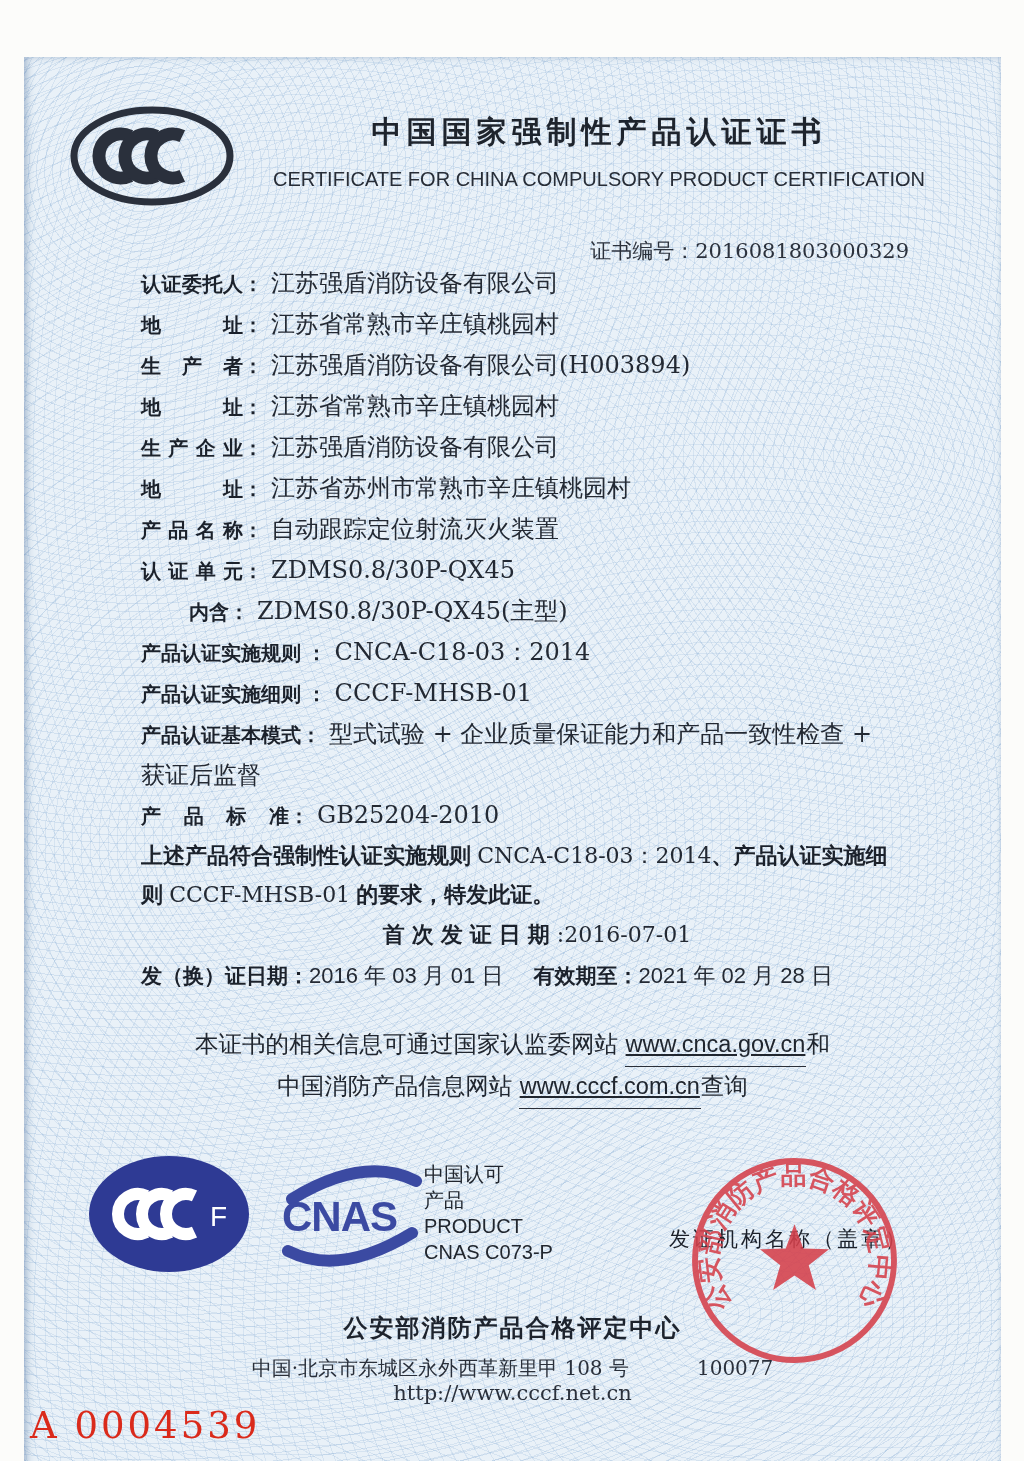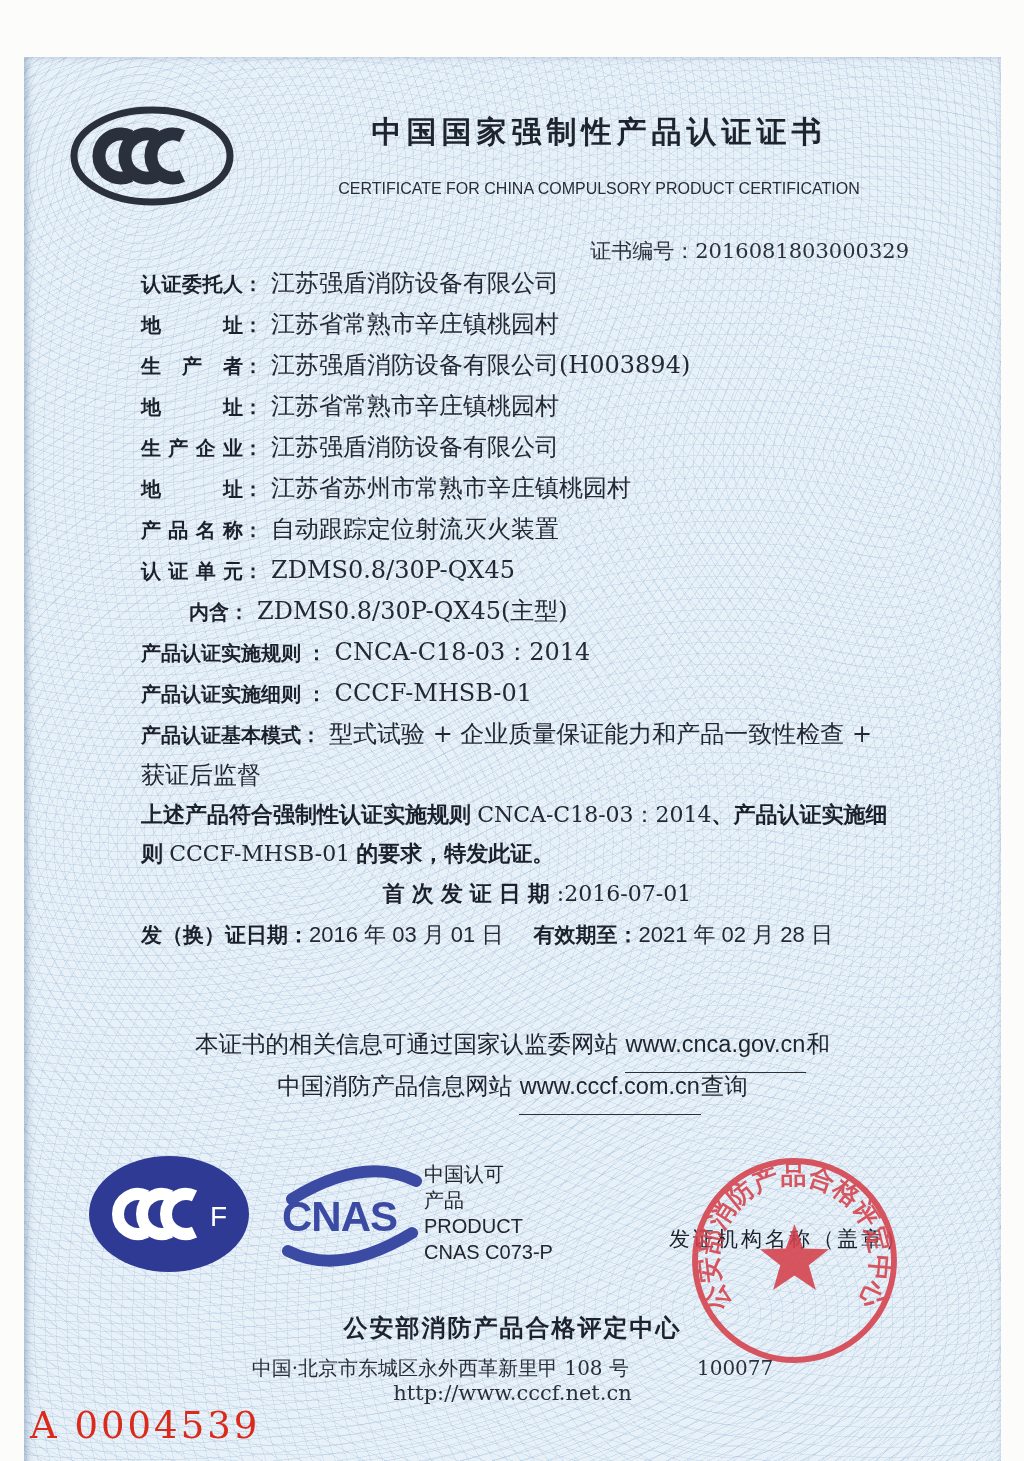--- a/index.html
+++ b/index.html
@@ -16,21 +16,21 @@
     background-image:
       repeating-radial-gradient(circle at 12% 8%,  rgba(125,165,208,0.22) 0 1px, rgba(0,0,0,0) 1px 8px),
       repeating-radial-gradient(circle at 88% 28%, rgba(125,165,208,0.18) 0 1px, rgba(0,0,0,0) 1px 10px),
       repeating-radial-gradient(circle at 28% 55%, rgba(125,165,208,0.18) 0 1px, rgba(0,0,0,0) 1px 9px),
       repeating-radial-gradient(circle at 72% 88%, rgba(125,165,208,0.18) 0 1px, rgba(0,0,0,0) 1px 11px);
     box-shadow: inset 4px 0 7px rgba(90,120,160,0.35), inset 0 -2px 5px rgba(120,150,190,0.25);
   }
   
   .header{position:absolute;left:190px;top:55px;width:770px;text-align:center;}
   .title-cn{font-size:30px;font-weight:bold;letter-spacing:5px;color:#1e242d;}
-  .title-en{font-size:16px;margin-top:27px;letter-spacing:0px;color:#272d37;}
+  .title-en{font-size:20px;margin-top:15px;letter-spacing:0px;color:#272d37;}
   .cert-line{position:absolute;top:180px;right:92px;font-family:"DejaVu Serif",serif;font-size:21px;color:#2b313c;}
   
   .ccc-logo{position:absolute;left:42px;top:46px;}
   
   .content{position:absolute;left:117px;top:206px;width:792px;font-size:24px;color:#232933;}
   .row{line-height:39px;}
   .lbl{font-weight:bold;font-size:20px;color:#1b212b;}
   .lbl-a{display:inline-block;width:102px;text-align:justify;text-align-last:justify;vertical-align:baseline;}
   .lbl-c{display:inline-block;width:148px;text-align:justify;text-align-last:justify;}
   .colon{font-weight:bold;font-size:20px;color:#1b212b;}
@@ -42,21 +42,21 @@
   .first-issue{text-align:center;line-height:40px;margin-top:0;}
   .fi-label{font-weight:bold;font-size:22px;letter-spacing:7px;color:#1b212b;}
   .fi-value{font-family:"DejaVu Serif",serif;font-size:22px;}
   .issue-line{line-height:40px;}
   .dl{font-weight:bold;font-size:21px;color:#1b212b;text-align:center;}
   .dv{font-family:Liberation Sans, sans-serif;font-size:22px;}
   .dgap{display:inline-block;width:30px;}
   
   .notices{position:absolute;left:0;top:966px;width:977px;text-align:center;
            font-size:23.5px;line-height:42px;color:#20262f;}
-  .ulink{border-bottom:1.5px solid #2a2f38;padding:0 1px 15px 1px;}
+  .ulink{border-bottom:1.5px solid #2a2f38;padding:0 1px 9px 1px;text-decoration:underline;}
   
   .cccf-logo{position:absolute;left:60px;top:1096px;}
   .cnas-logo{position:absolute;left:252px;top:1094px;}
   .accr{position:absolute;left:400px;top:1104px;line-height:26px;font-size:20px;color:#21262e;}
   .stamp-caption{position:absolute;left:645px;top:1168px;width:300px;
                  font-family:"DejaVu Serif",serif;font-size:21px;letter-spacing:3px;color:#1b202a;}
   .stamp{position:absolute;left:663px;top:1088px;opacity:0.88;}
   
   .issuer{position:absolute;left:0;top:1256px;width:977px;text-align:center;
           font-size:24px;font-weight:bold;letter-spacing:2px;color:#1d232d;line-height:30px;}
@@ -121,20 +121,23 @@
     <div class="row">
       <span class="lbl">产品认证实施规则</span><span class="colon">&nbsp;：</span><span class="val">CNCA-C18-03：2014</span>
     </div>
     <div class="row">
       <span class="lbl">产品认证实施细则</span><span class="colon">&nbsp;：</span><span class="val">CCCF-MHSB-01</span>
     </div>
     <div class="row">
       <span class="lbl">产品认证基本模式</span><span class="colon">：</span><span class="val val-pre">型式试验 + 企业质量保证能力和产品一致性检查 +
 获证后监督</span>
     </div>
+    <div class="row">
+      <span class="lbl lbl-c">产品标准</span><span class="colon">：</span><span class="val">GB25204-2010</span>
+    </div>
 
     <div class="statement" id="statement"><span>上述产品符合强制性认证实施规则 </span><span class="latin">CNCA-C18-03：2014</span><span>、产品认证实施细则 </span><span class="latin">CCCF-MHSB-01</span><span> 的要求，特发此证。</span></div>
 
     <div class="first-issue">
       <span class="fi-label">首次发证日期</span><span class="fi-value">:</span><span class="fi-value">2016-07-01</span>
     </div>
 
     <div class="issue-line">
       <span class="dl">发（换）证日期：</span><span class="dv">2016 年 03 月 01 日</span><span class="dgap"></span><span class="dl">有效期至：</span><span class="dv">2021 年 02 月 28 日</span>
     </div>

